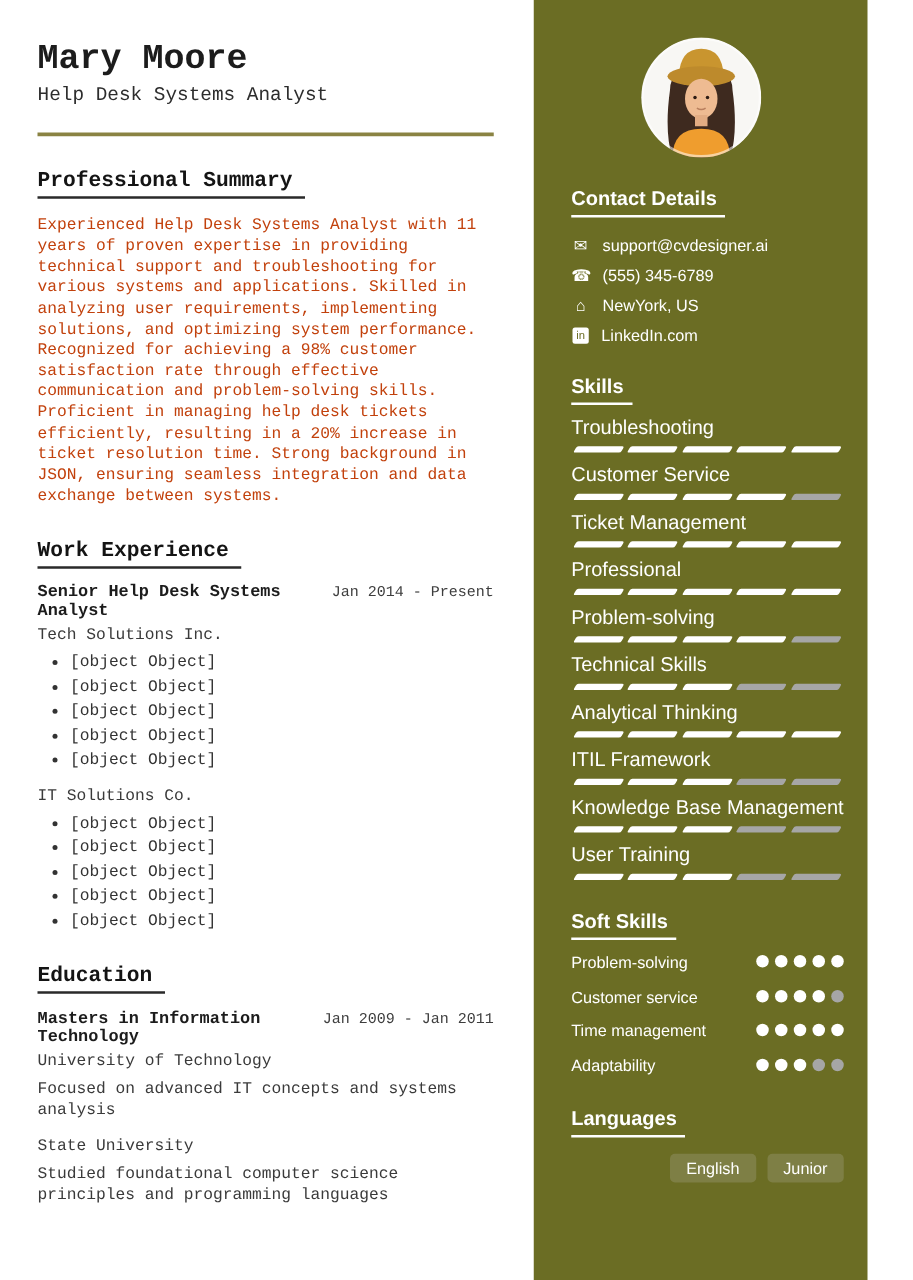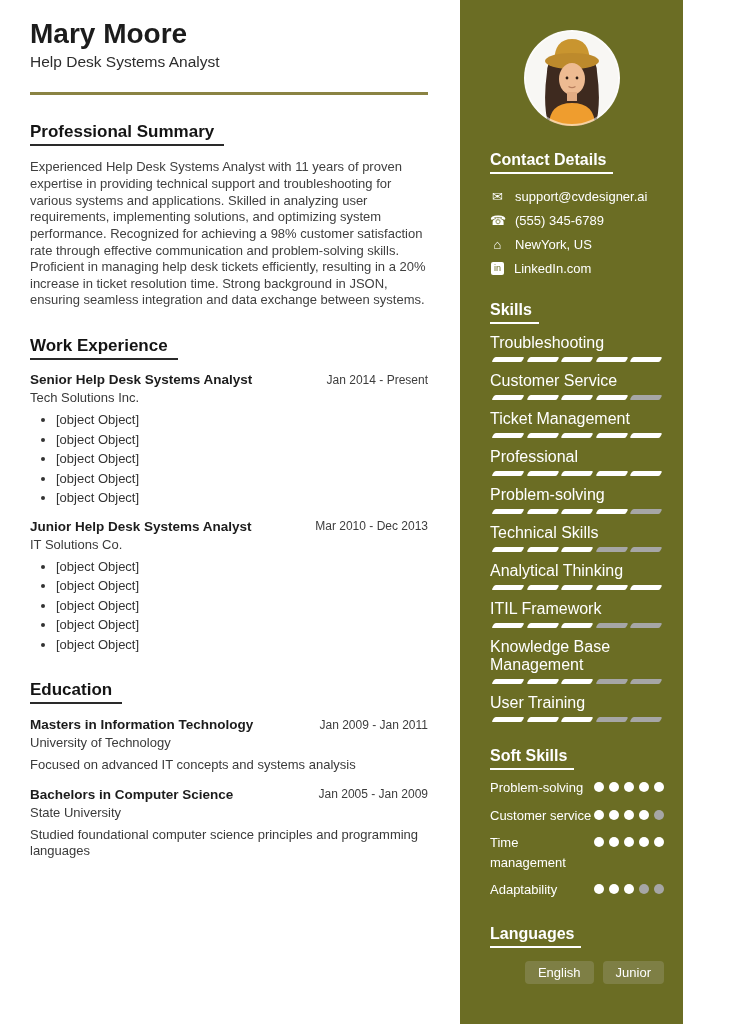--- a/index.html
+++ b/index.html
@@ -5,46 +5,46 @@
   * { box-sizing: border-box; }
   html,body { margin:0; padding:0; }
   body {
     width:730px; height:1024px;
     font-family:"Liberation Sans", sans-serif;
     background:#ffffff; overflow:hidden;
   }
   .page { display:flex; width:730px; height:1024px; }
 
   
-  .main { width:460px; padding:19px 32px 20px 30px; }
+  .main { width:427px; padding:33px 32px 20px 30px;font-family:Liberation Mono, monospace; }
   .candidate-name { font-size:28px; font-weight:bold; color:#1c1c1c; margin:0; line-height:1.05; }
   .candidate-title { font-size:15.5px; color:#2d2d2d; margin-top:5px; }
   .divider { height:3px; background:#8A8343; margin-top:21px; }
 
   .section { margin-top:27px; }
   .sec-heading {
     display:inline-block; font-size:17px; font-weight:bold; color:#141414;
     border-bottom:2px solid #2a2a2a; padding:0 10px 2px 0; margin:0;
   }
-  .summary-text { font-size:13px; color:#404040; line-height:1.28; margin:13px 0 0 0; }
+  .summary-text { font-size:13px; color:#c2410c; line-height:1.28; margin:13px 0 0 0; }
 
   .job { margin-top:12px; }
-  .row-head { display:flex; justify-content:space-between; align-items:center;gap:24px; }
+  .row-head { display:flex; justify-content:space-between; align-items:flex-start;gap:24px; }
   .row-title { font-size:13.5px; font-weight:bold; color:#1c1c1c; }
   .row-dates { font-size:12px; color:#3d3d3d; white-space:nowrap; }
   .row-sub { font-size:13px; color:#3a3a3a; margin-top:3px; }
   ul.bullets { margin:7px 0 0 0; padding-left:26px; }
   ul.bullets li { font-size:13px; color:#333333; line-height:1.27; margin-bottom:3px; }
 
   .edu { margin-top:13px; }
   .edu-desc { font-size:13px; color:#3a3a3a; margin-top:7px; line-height:1.27; }
 
   
   .sidebar {
-    width:223px; background:#6B6D24; color:#ffffff;
+    width:267px; background:#6B6D24; color:#ffffff;
     padding:30px 19px 20px 30px;
   }
   .photo-wrap { display:flex; justify-content:center; margin-left:-11px; }
   .side-section { margin-top:25px; }
   .side-heading {
     display:inline-block; font-size:16px; font-weight:bold; color:#ffffff;
     border-bottom:2px solid #ffffff; padding:0 7px 3px 0; margin:0;
   }
   .contact-list { margin-top:15px; }
   .contact-item { display:flex; align-items:center; gap:10px; margin-bottom:9px; font-size:13px; }
@@ -105,24 +105,20 @@
               <li>[object Object]</li>
 
               <li>[object Object]</li>
 
               <li>[object Object]</li>
 
           </ul>
         </div>
       
         <div class="job">
-          <div class="row-head">
-            <span class="row-title">Junior Help Desk Systems Analyst</span>
-            <span class="row-dates">Mar 2010 - Dec 2013</span>
-          </div>
           <div class="row-sub">IT Solutions Co.</div>
           <ul class="bullets">
 
               <li>[object Object]</li>
 
               <li>[object Object]</li>
 
               <li>[object Object]</li>
 
               <li>[object Object]</li>
@@ -140,24 +136,20 @@
         <div class="edu">
           <div class="row-head">
             <span class="row-title">Masters in Information Technology</span>
             <span class="row-dates">Jan 2009 - Jan 2011</span>
           </div>
           <div class="row-sub">University of Technology</div>
           <div class="edu-desc">Focused on advanced IT concepts and systems analysis</div>
         </div>
       
         <div class="edu">
-          <div class="row-head">
-            <span class="row-title">Bachelors in Computer Science</span>
-            <span class="row-dates">Jan 2005 - Jan 2009</span>
-          </div>
           <div class="row-sub">State University</div>
           <div class="edu-desc">Studied foundational computer science principles and programming languages</div>
         </div>
       
     </div>
 
   </div>
 
   <div class="sidebar">
 

